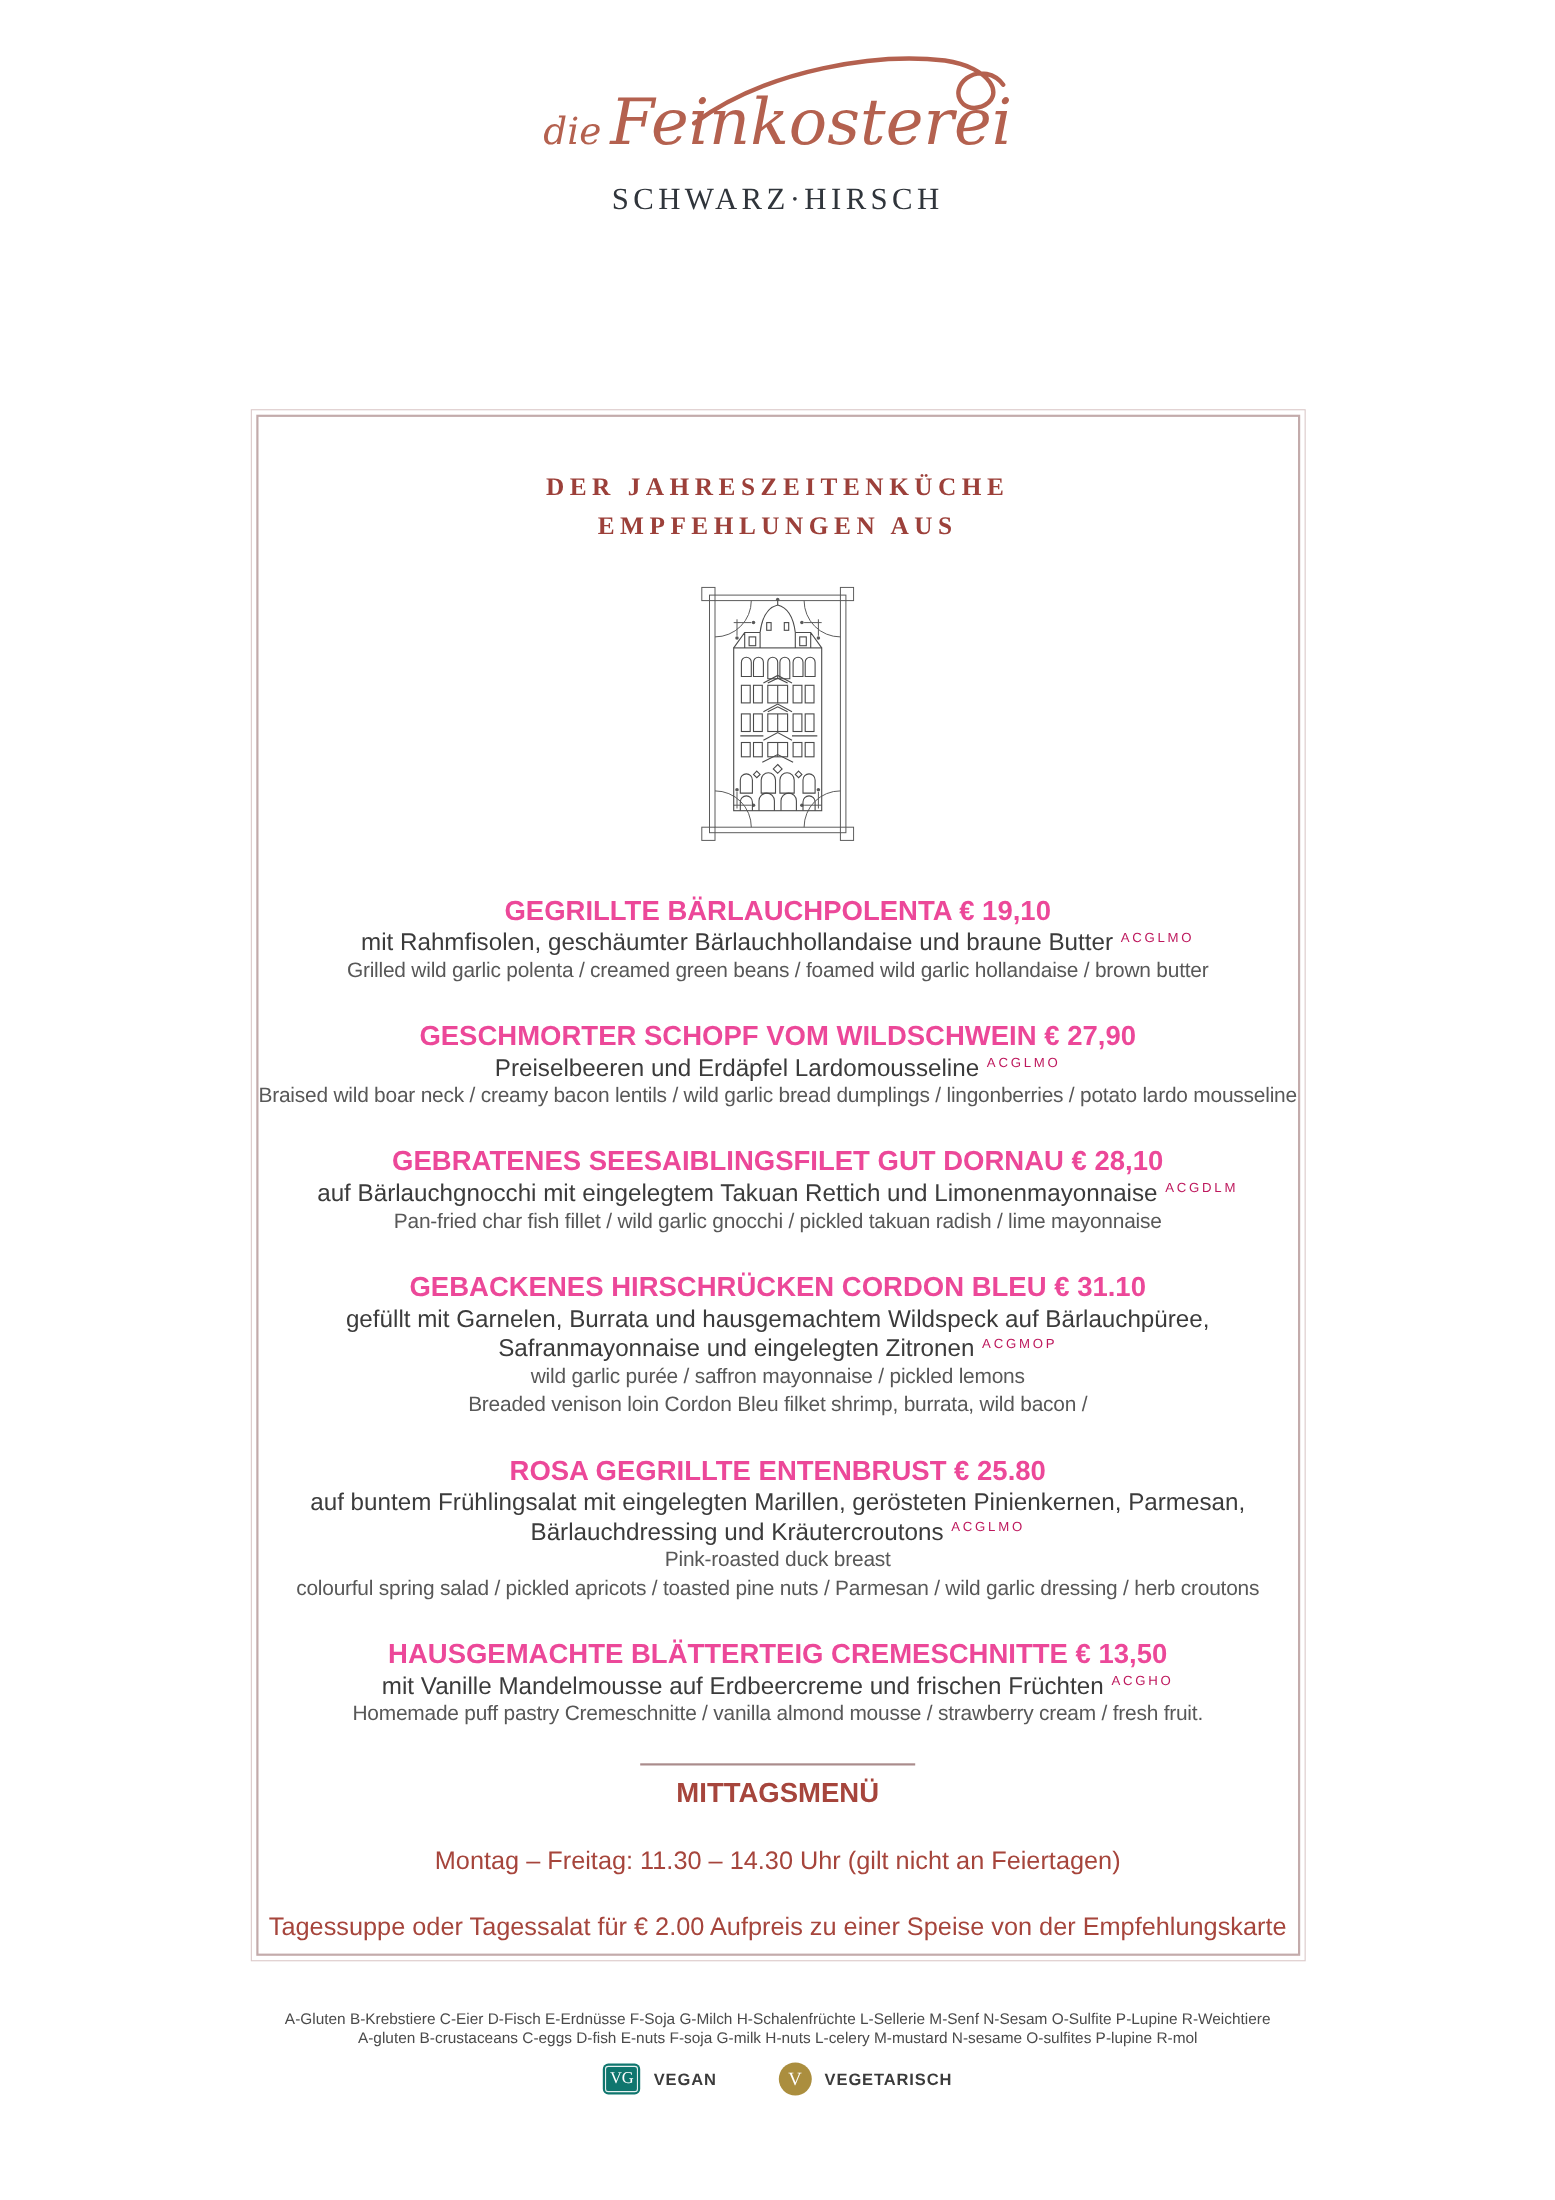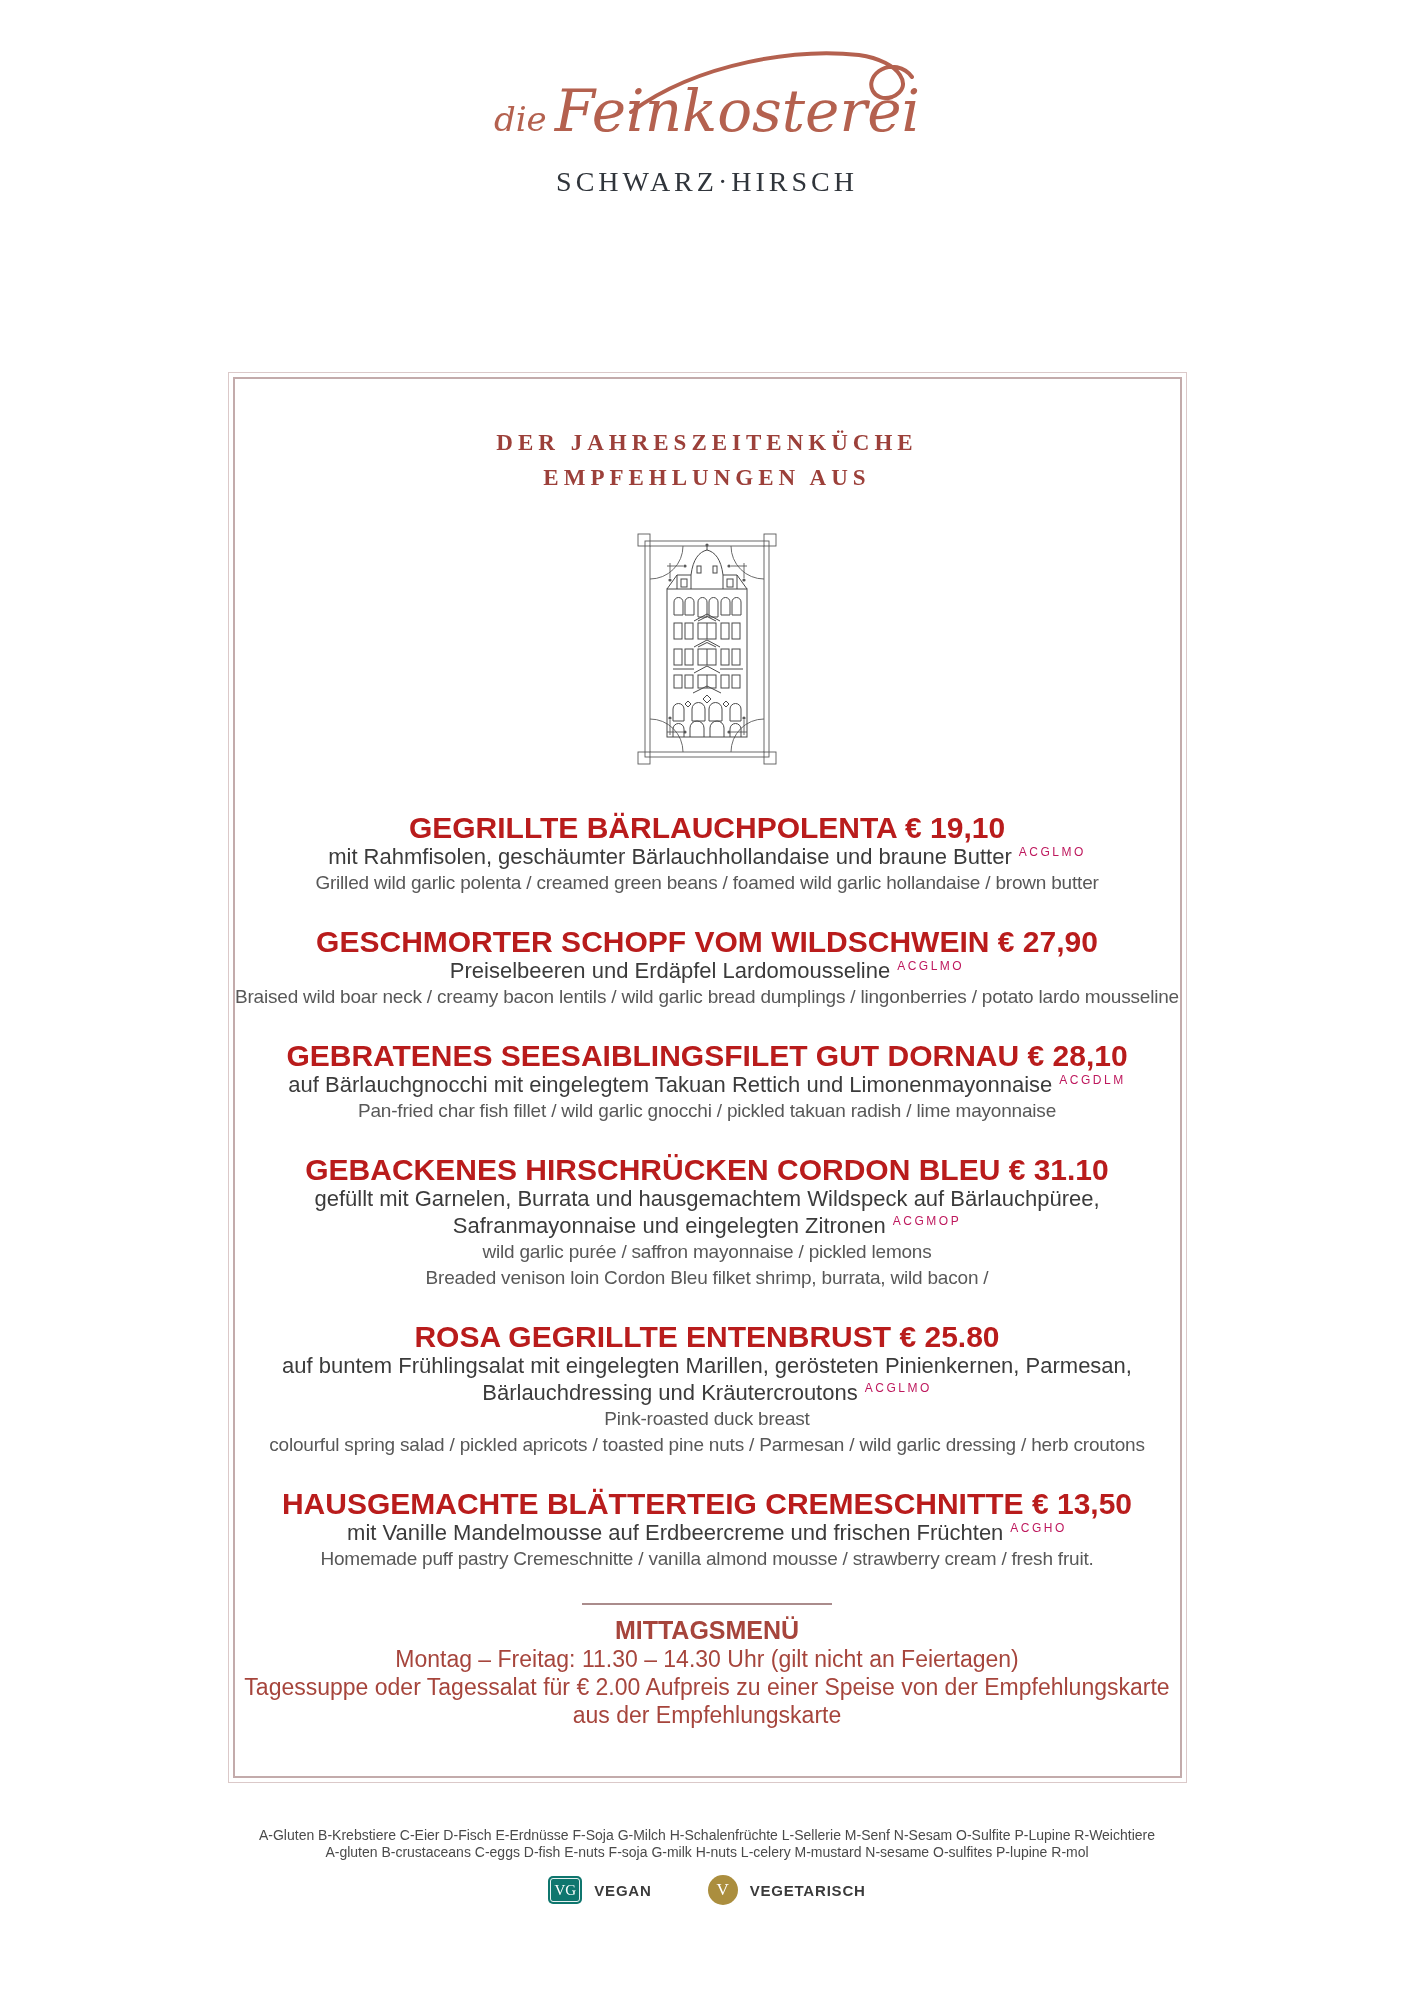--- a/index.html
+++ b/index.html
@@ -17,29 +17,29 @@
   .menu-box{box-sizing:border-box;width:959px;height:1411px;margin:173px auto 0;border:1px solid #dbc9c9;padding:4px;}
   .menu-box-inner{box-sizing:border-box;width:100%;height:100%;border:2px solid #c3abab;padding-top:46px;text-align:center;overflow:hidden;}
 
   .heading{font-family:"Liberation Serif",serif;font-weight:bold;font-size:23px;letter-spacing:5px;line-height:35px;color:#9c403a;}
 
   .illustration{margin-top:38px;line-height:0;}
 
   
   .items{margin-top:48px;}
   .menu-item{margin-bottom:31px;}
-  .mi-title{font-size:30px;font-weight:bold;color:#b91c1c;line-height:30px;white-space:nowrap;}
+  .mi-title{font-size:25px;font-weight:bold;color:#ec4899;line-height:30px;white-space:nowrap;}
   .mi-de{font-size:22px;color:#3b3b3b;line-height:27px;white-space:nowrap;}
   .mi-en{font-size:19px;color:#585858;line-height:26px;white-space:nowrap;letter-spacing:-0.2px;}
   sup.alg{font-size:12px;letter-spacing:2.5px;color:#be185d;margin-left:7px;vertical-align:8px;line-height:0;}
 
   
   .lunch-divider{width:250px;border:none;border-top:2px solid #aa8c8c;margin:12px auto 10px;}
   .lunch-title{font-size:25px;font-weight:bold;color:#a6453c;line-height:30px;}
-  .lunch-line{font-size:23px;color:#a6453c;line-height:28px;white-space:nowrap;}
+  .lunch-line{font-size:23px;color:#a6453c;line-height:28px;white-space:nowrap;margin-top:32px;}
 
   
   .footer{text-align:center;margin-top:44px;}
   .f-title{font-size:15px;font-weight:bold;color:#3b3b3b;line-height:19px;}
   .f-line{font-size:14px;color:#4a4a4a;line-height:17px;white-space:nowrap;}
   .badges{margin-top:14px;display:flex;justify-content:center;gap:56px;align-items:center;}
   .badge{display:flex;align-items:center;gap:12px;}
   .bicon{position:relative;background:#0f766e;color:#fff;font-family:"Liberation Serif",serif;
          display:flex;align-items:center;justify-content:center;}
   .bicon.square{width:34px;height:28px;border-radius:5px;font-size:15px;}

